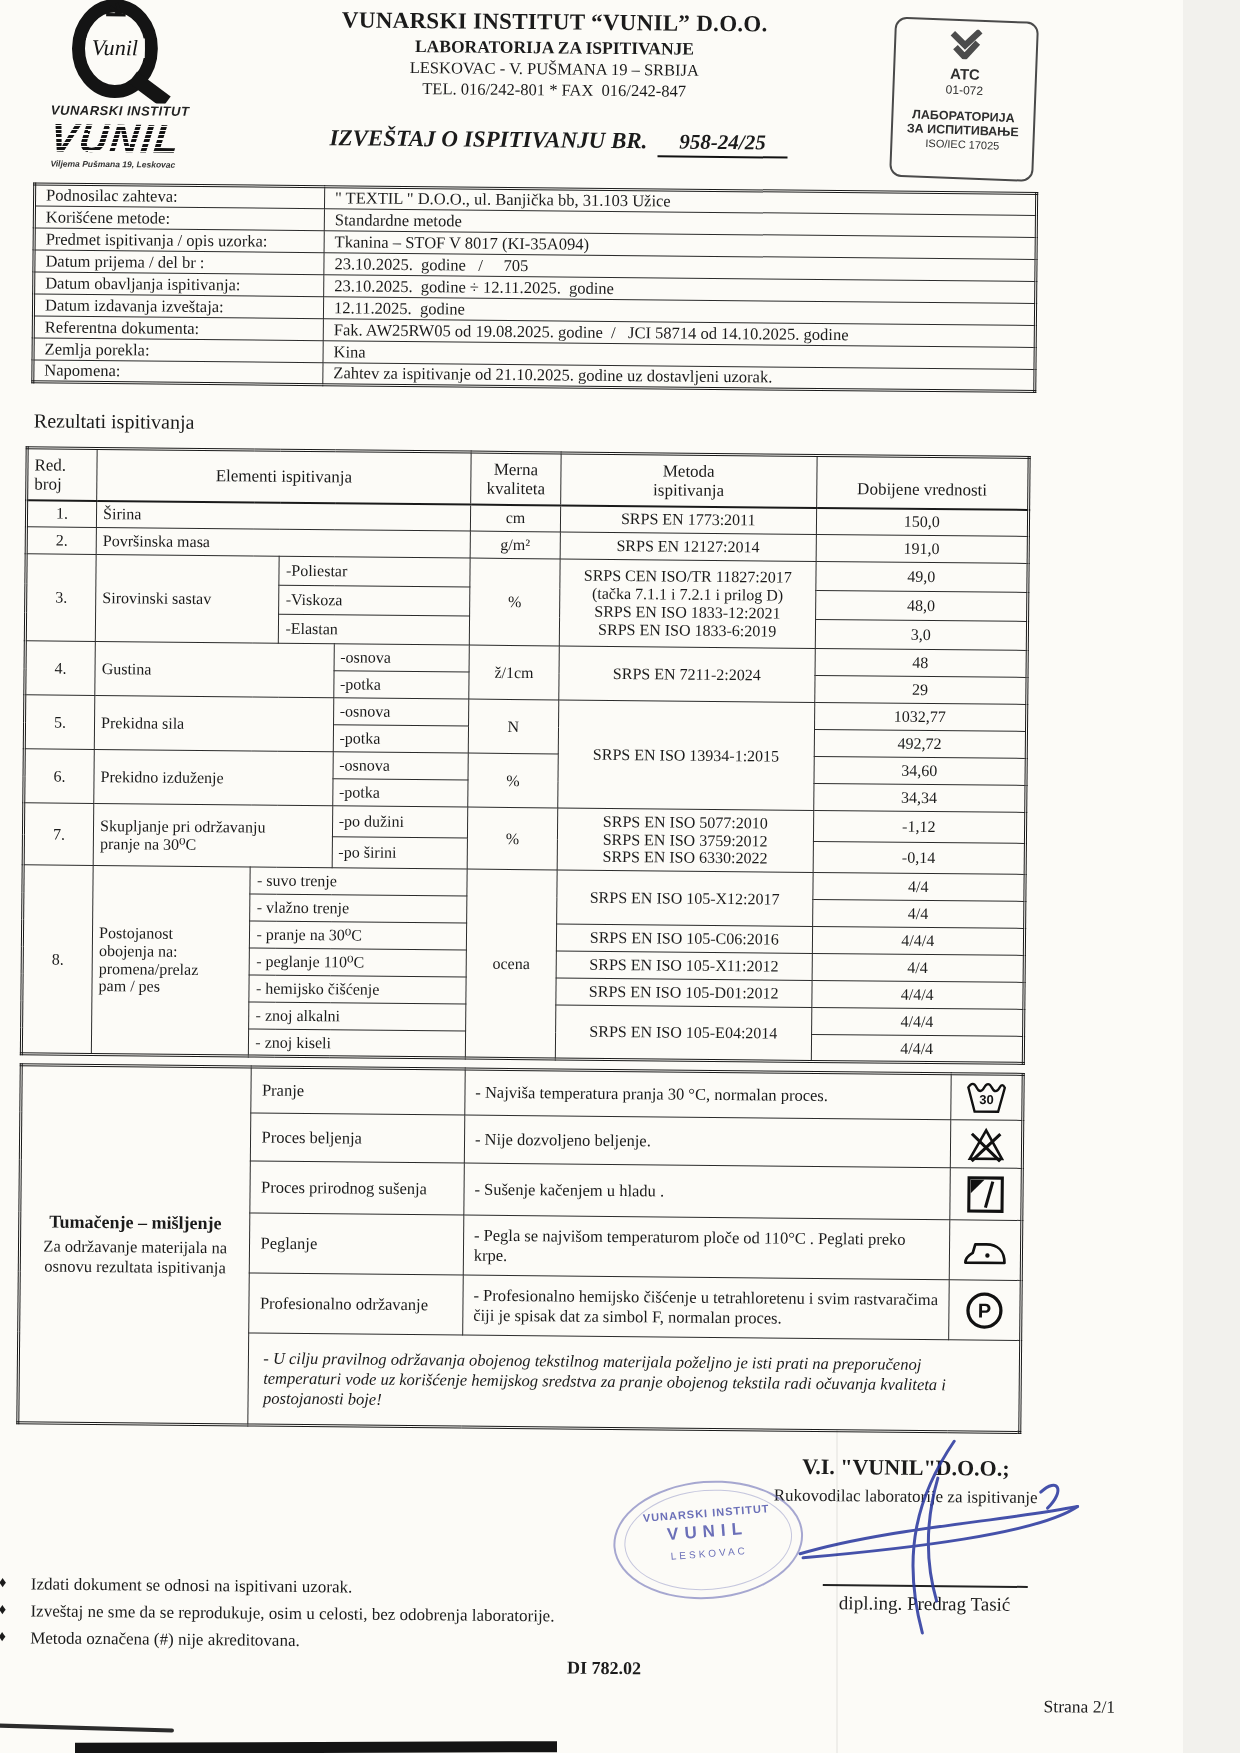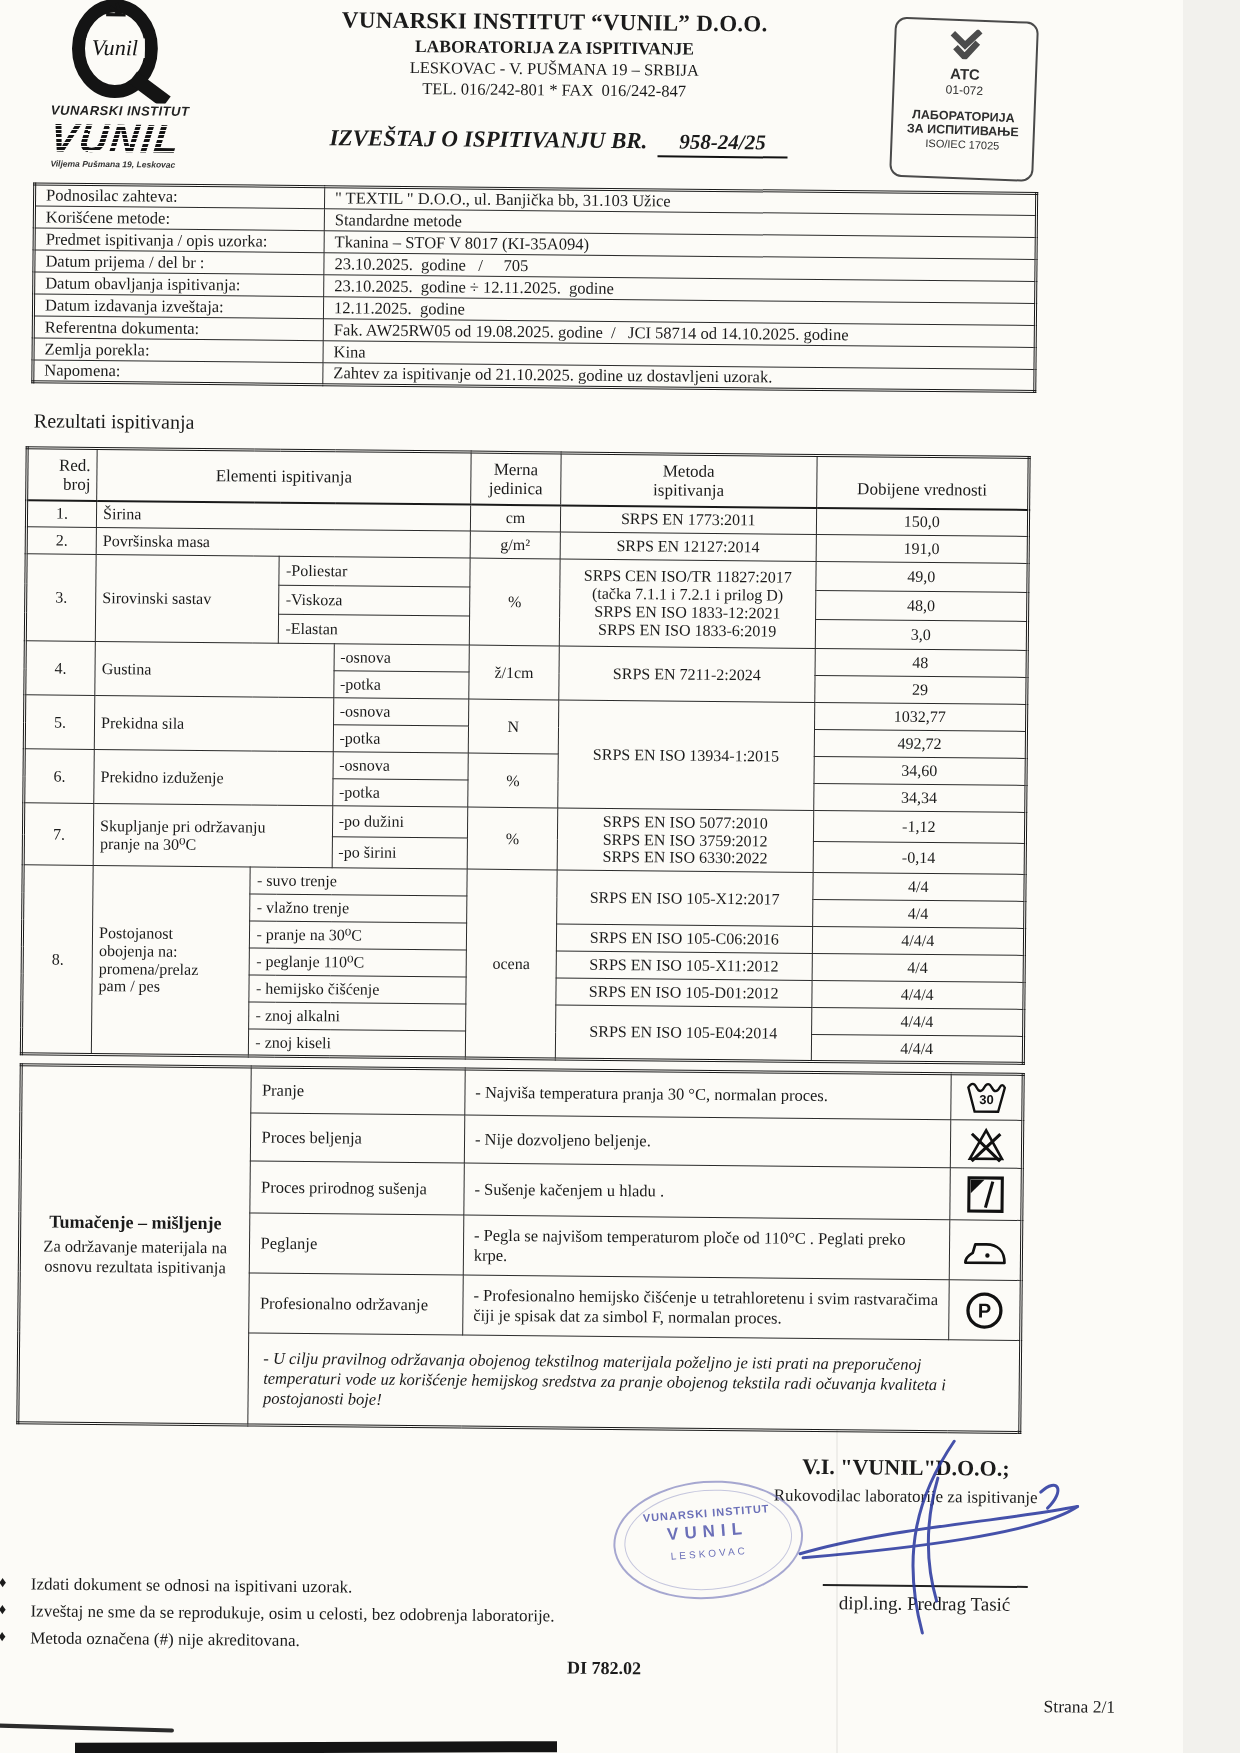--- a/index.html
+++ b/index.html
@@ -183,25 +183,25 @@
           <col style="width:157px">
           <col style="width:26px">
           <col style="width:55px">
       <col style="width:135px">
           <col style="width:90px">
           <col style="width:255px">
           <col style="width:212px">
     </colgroup>
     <tbody>
           <tr class="head">
-      <td class="pre" style="text-align:right">Red.
+      <td class="pre" style="text-align:left">Red.
 broj</td>
       <td colspan="4" class="c">Elementi ispitivanja</td>
       <td class="pre c">Merna
-jedinica</td>
+kvaliteta</td>
       <td class="pre c">Metoda
 ispitivanja</td>
       <td class="c" style="vertical-align:bottom;padding-bottom:8px">Dobijene vrednosti</td>
     </tr>
     <tr class="h27">
       <td class="num">1.</td>
       <td colspan="4">Širina</td>
       <td class="unit">cm</td>
       <td class="met">SRPS EN 1773:2011</td>
       <td class="val">150,0</td>

